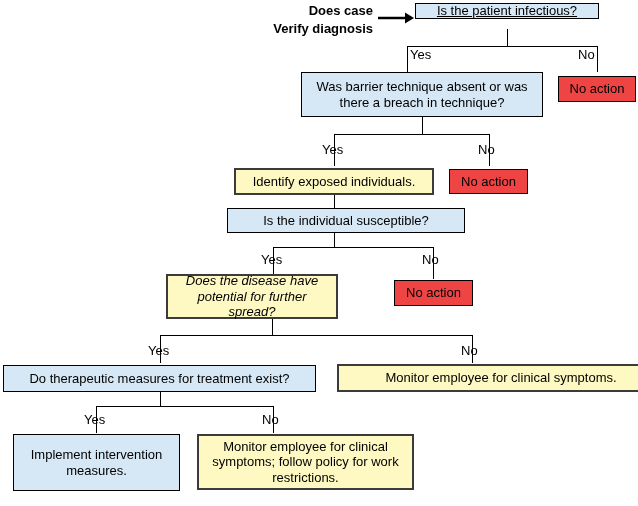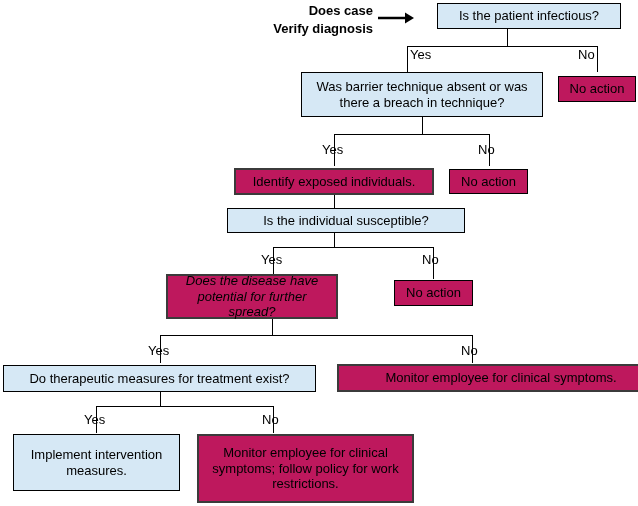--- a/index.html
+++ b/index.html
@@ -27,25 +27,25 @@
     line-height: 1.2;
     font-size: 13px;
     color: #000000;
     padding: 3px 6px;
   }
   .blue {
     background: #d6e8f5;
     border: 1px solid #000000;
   }
   .blue-thick {
-    background: #be185d;
+    background: #fef9c3;
     border: 2px solid #3b3b3b;
   }
   .plain {
-    background: #be185d;
+    background: #ef4444;
     border: 1px solid #000000;
   }
   .label {
     position: absolute;
     font-size: 13px;
     color: #000000;
     white-space: nowrap;
   }
   .title {
     position: absolute;
@@ -75,21 +75,21 @@
   <div class="title" style="left:243px; top:2px; width:130px; text-align:right;">
     <div>Does case</div>
     <div>Verify diagnosis</div>
   </div>
 
   <svg class="arrow" style="left:378px; top:11px;" width="36" height="14">
     <line x1="0" y1="7" x2="27" y2="7" stroke="#000" stroke-width="2.5"></line>
     <polygon points="27,1.5 36,7 27,12.5" fill="#000"></polygon>
   </svg>
 
-  <div class="node blue" style="left:437px; top:3px; width:184px; height:26px;">Is the patient infectious?</div>
+  <div class="node blue" style="left:415px; top:3px; width:184px; height:16px;text-decoration:underline;">Is the patient infectious?</div>
 
   <div class="line vline" style="left:507px; top:29px; height:17px;"></div>
   <div class="line hline" style="left:407px; top:46px; width:190px;"></div>
   <div class="line vline" style="left:407px; top:46px; height:26px;"></div>
   <div class="line vline" style="left:597px; top:46px; height:26px;"></div>
   <div class="label" style="left:410px; top:47px;">Yes</div>
   <div class="label" style="left:578px; top:47px;">No</div>
 
   <div class="node plain" style="left:558px; top:76px; width:78px; height:26px;">No action</div>
 
@@ -134,15 +134,15 @@
 
   <div class="line vline" style="left:160px; top:392px; height:14px;"></div>
   <div class="line hline" style="left:96px; top:406px; width:177px;"></div>
   <div class="line vline" style="left:96px; top:406px; height:27px;"></div>
   <div class="line vline" style="left:273px; top:406px; height:27px;"></div>
   <div class="label" style="left:84px; top:412px;">Yes</div>
   <div class="label" style="left:262px; top:412px;">No</div>
 
   <div class="node blue" style="left:13px; top:434px; width:167px; height:57px;">Implement intervention measures.</div>
 
-  <div class="node blue-thick" style="left:197px; top:434px; width:217px; height:69px;">Monitor employee for clinical symptoms; follow policy for work restrictions.</div>
+  <div class="node blue-thick" style="left:197px; top:434px; width:217px; height:56px;">Monitor employee for clinical symptoms; follow policy for work restrictions.</div>
 
 </div>
 
 </body></html>

